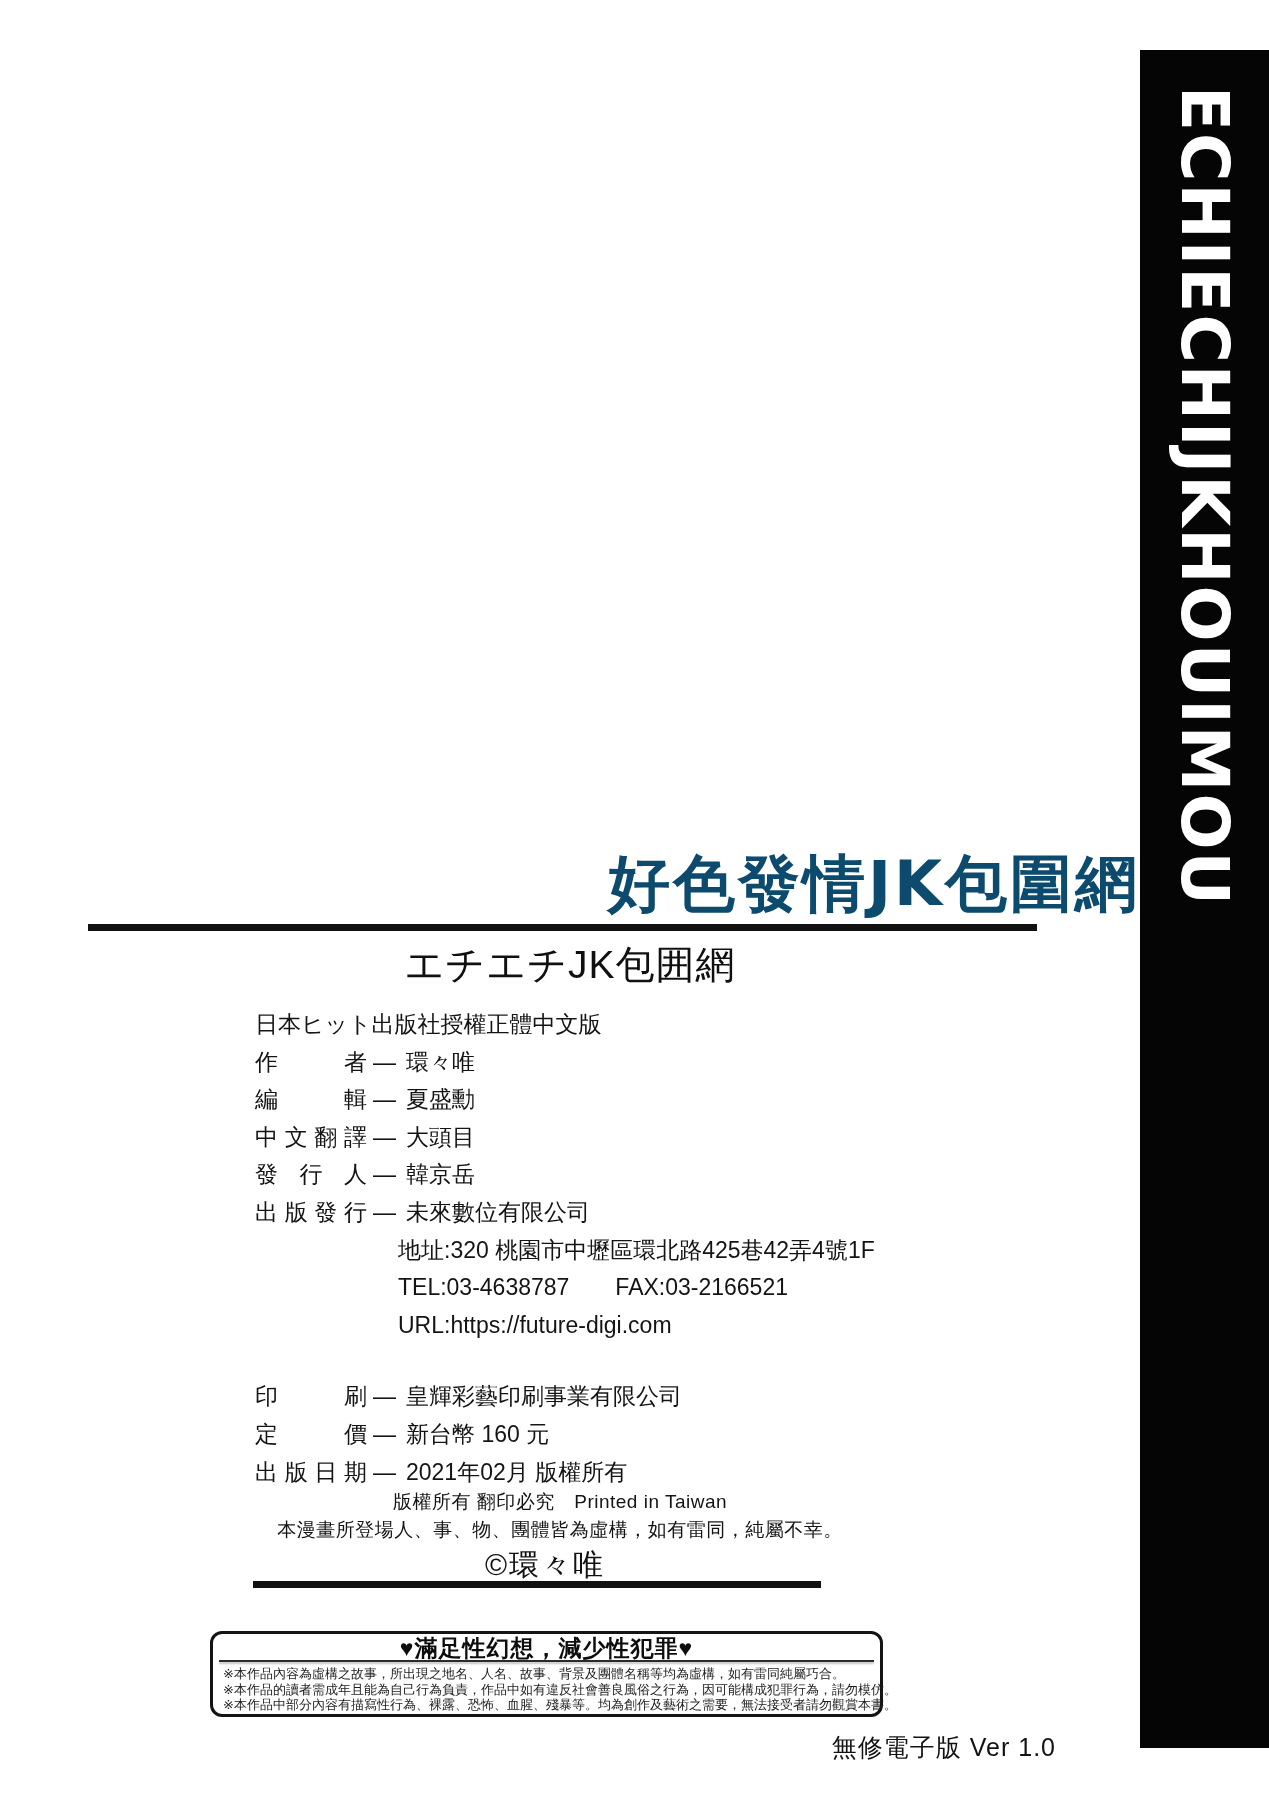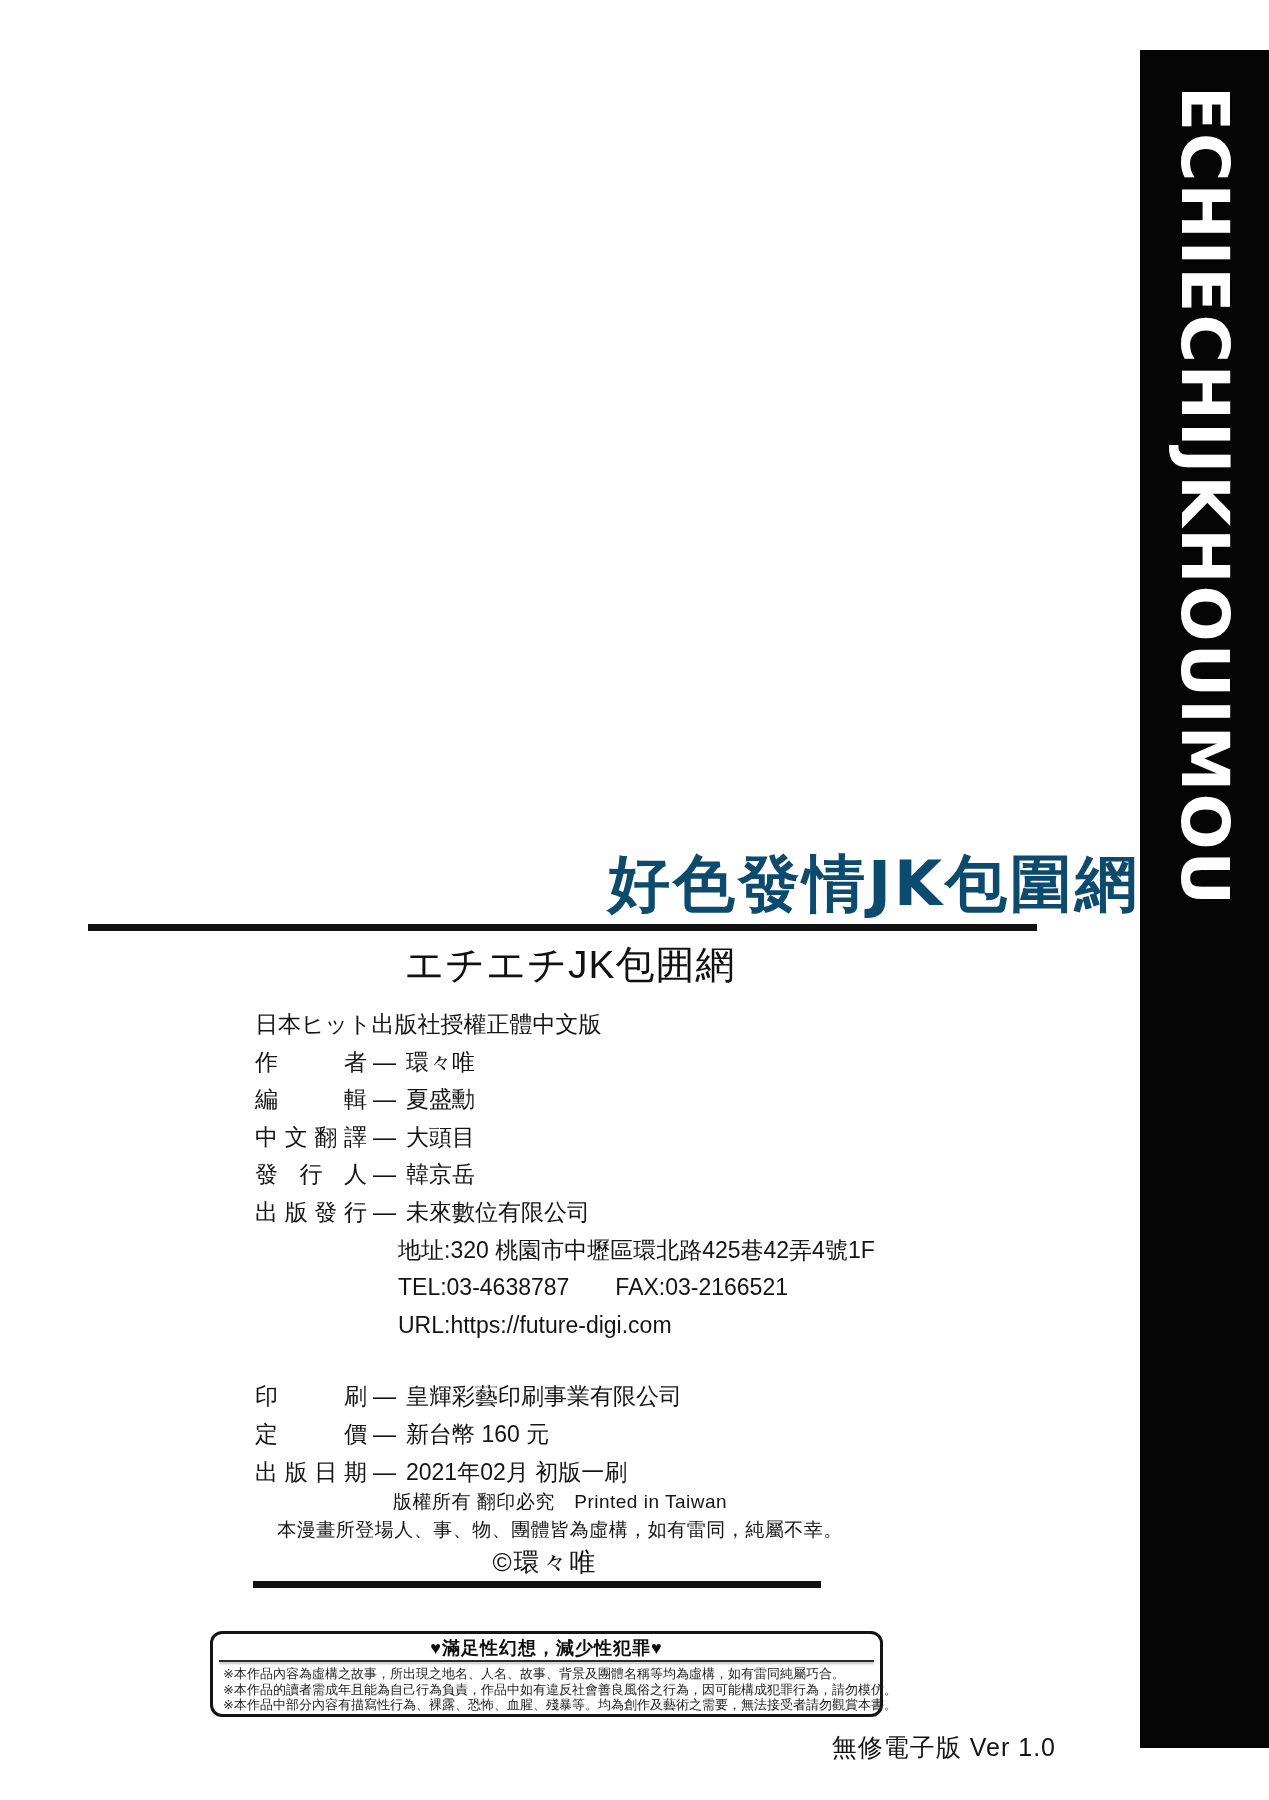--- a/index.html
+++ b/index.html
@@ -52,33 +52,33 @@
   .val{display:inline-block;margin-left:10px;}
   .indent{padding-left:143px;}
   .gap{height:34px;}
 
   .legal{
     position:absolute;top:1488px;left:0;width:1120px;text-align:center;
     font-size:19px;line-height:28px;color:#141414;letter-spacing:0.5px;
   }
   .copyright{
     position:absolute;top:1545px;left:0;width:1090px;text-align:center;
-    font-size:26px;color:#111;letter-spacing:2px;
+    font-size:30px;color:#111;letter-spacing:2px;
   }
   .copy-rule{
     position:absolute;top:1581px;left:253px;width:568px;height:7px;background:#111;
   }
 
   
   .notice-box{
     position:absolute;top:1631px;left:210px;width:667px;height:80px;
     border:3px solid #141414;border-radius:12px;background:#fff;
   }
   .notice-header{
-    text-align:center;font-weight:bold;font-size:18px;line-height:24px;
+    text-align:center;font-weight:bold;font-size:23px;line-height:24px;
     padding-top:2px;letter-spacing:1px;color:#0d0d0d;
   }
   .notice-sep{
     margin:0 6px;border-bottom:2px solid #2b2b2b;
     box-shadow:0 2px 2px rgba(0,0,0,0.25);
   }
   .notice-body{
     padding:4px 10px 0 10px;font-size:13px;line-height:15.6px;color:#1d1d1d;
     white-space:nowrap;
   }
@@ -126,21 +126,21 @@
 
     <div class="gap"></div>
 
     <div class="row">
       <span class="lbl">印刷</span><span class="dash">—</span><span class="val">皇輝彩藝印刷事業有限公司</span>
     </div>
     <div class="row">
       <span class="lbl">定價</span><span class="dash">—</span><span class="val">新台幣 160 元</span>
     </div>
     <div class="row">
-      <span class="lbl">出版日期</span><span class="dash">—</span><span class="val">2021年02月 初版一刷</span>
+      <span class="lbl">出版日期</span><span class="dash">—</span><span class="val">2021年02月 版權所有</span>
     </div>
   </div>
 
   <div class="legal">
     <div>版權所有 翻印必究　Printed in Taiwan</div>
     <div>本漫畫所登場人、事、物、團體皆為虛構，如有雷同，純屬不幸。</div>
   </div>
 
   <div class="copyright">©環々唯</div>
   <div class="copy-rule"></div>

